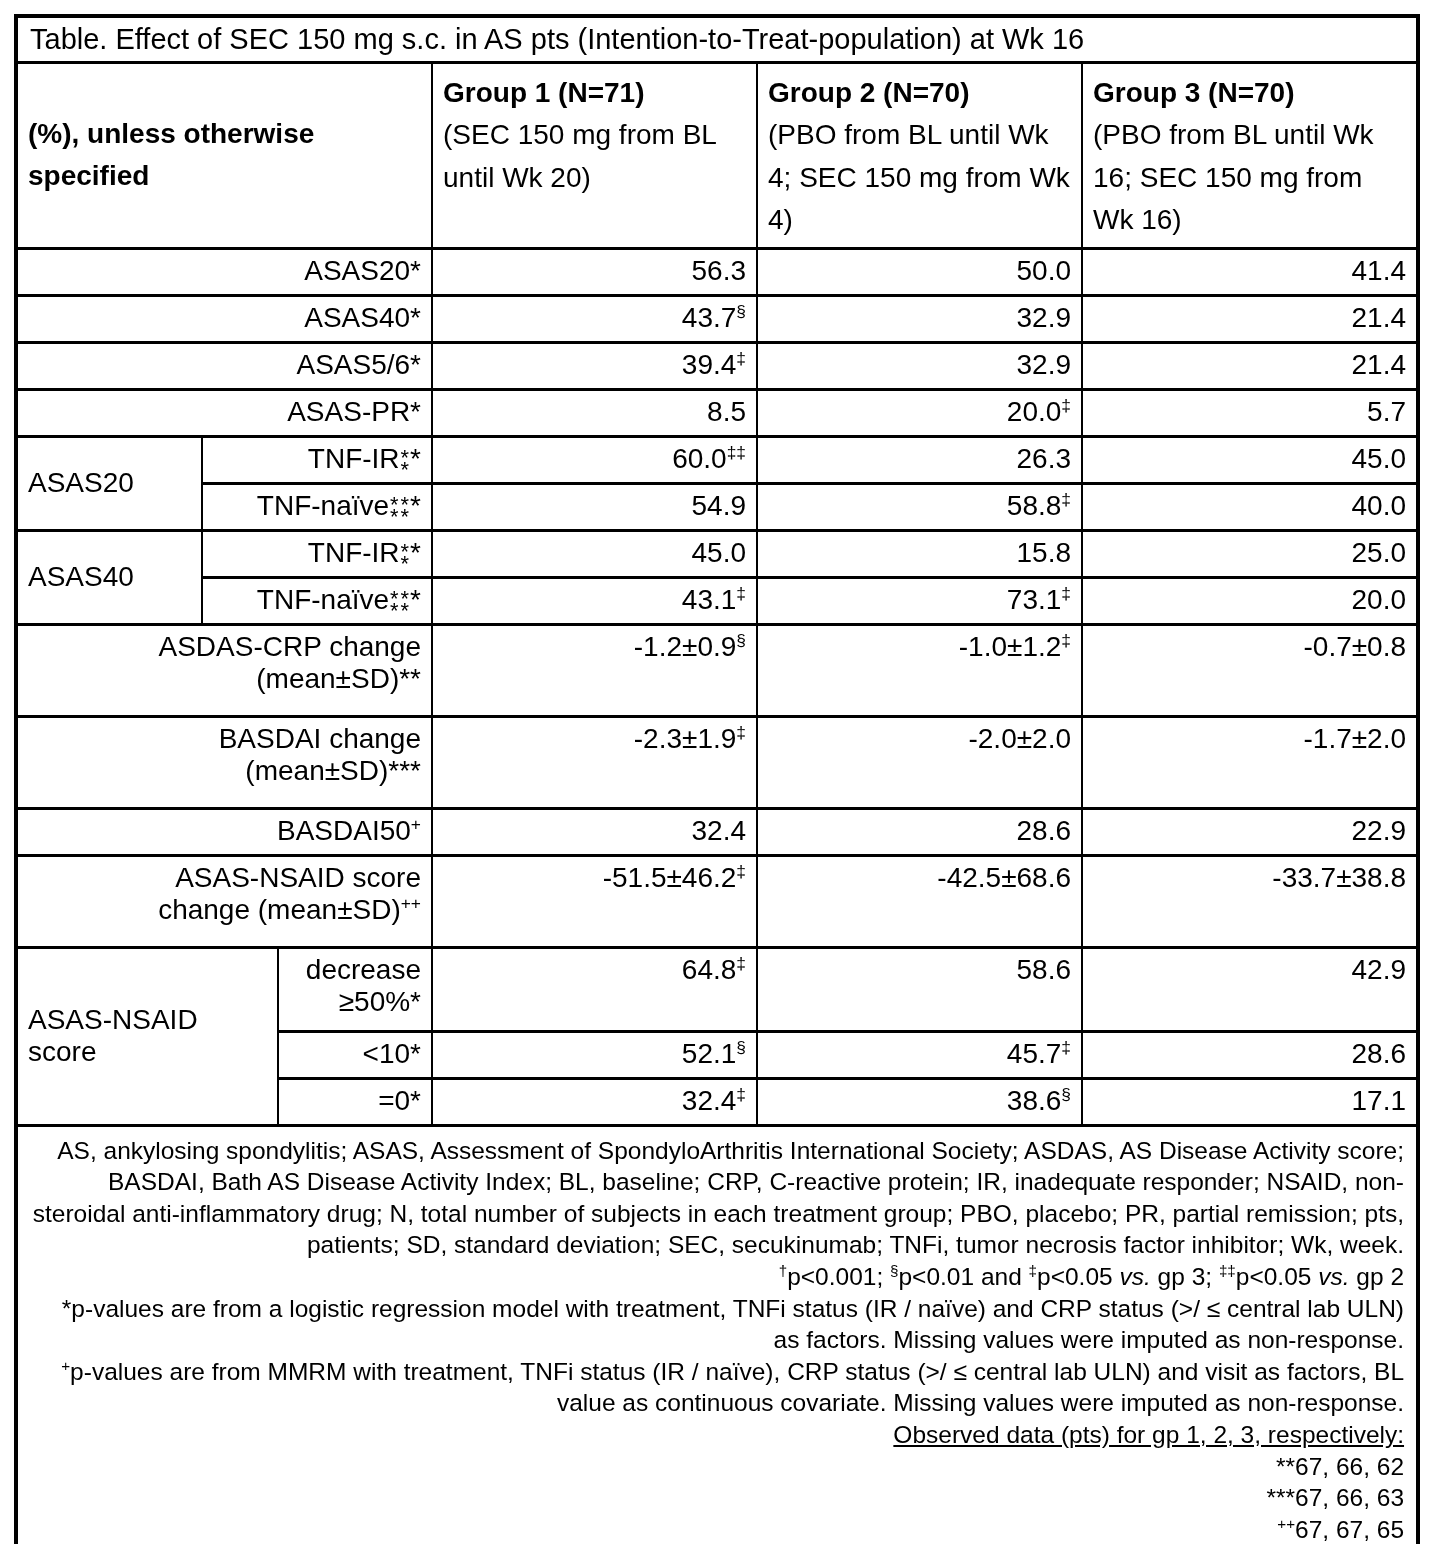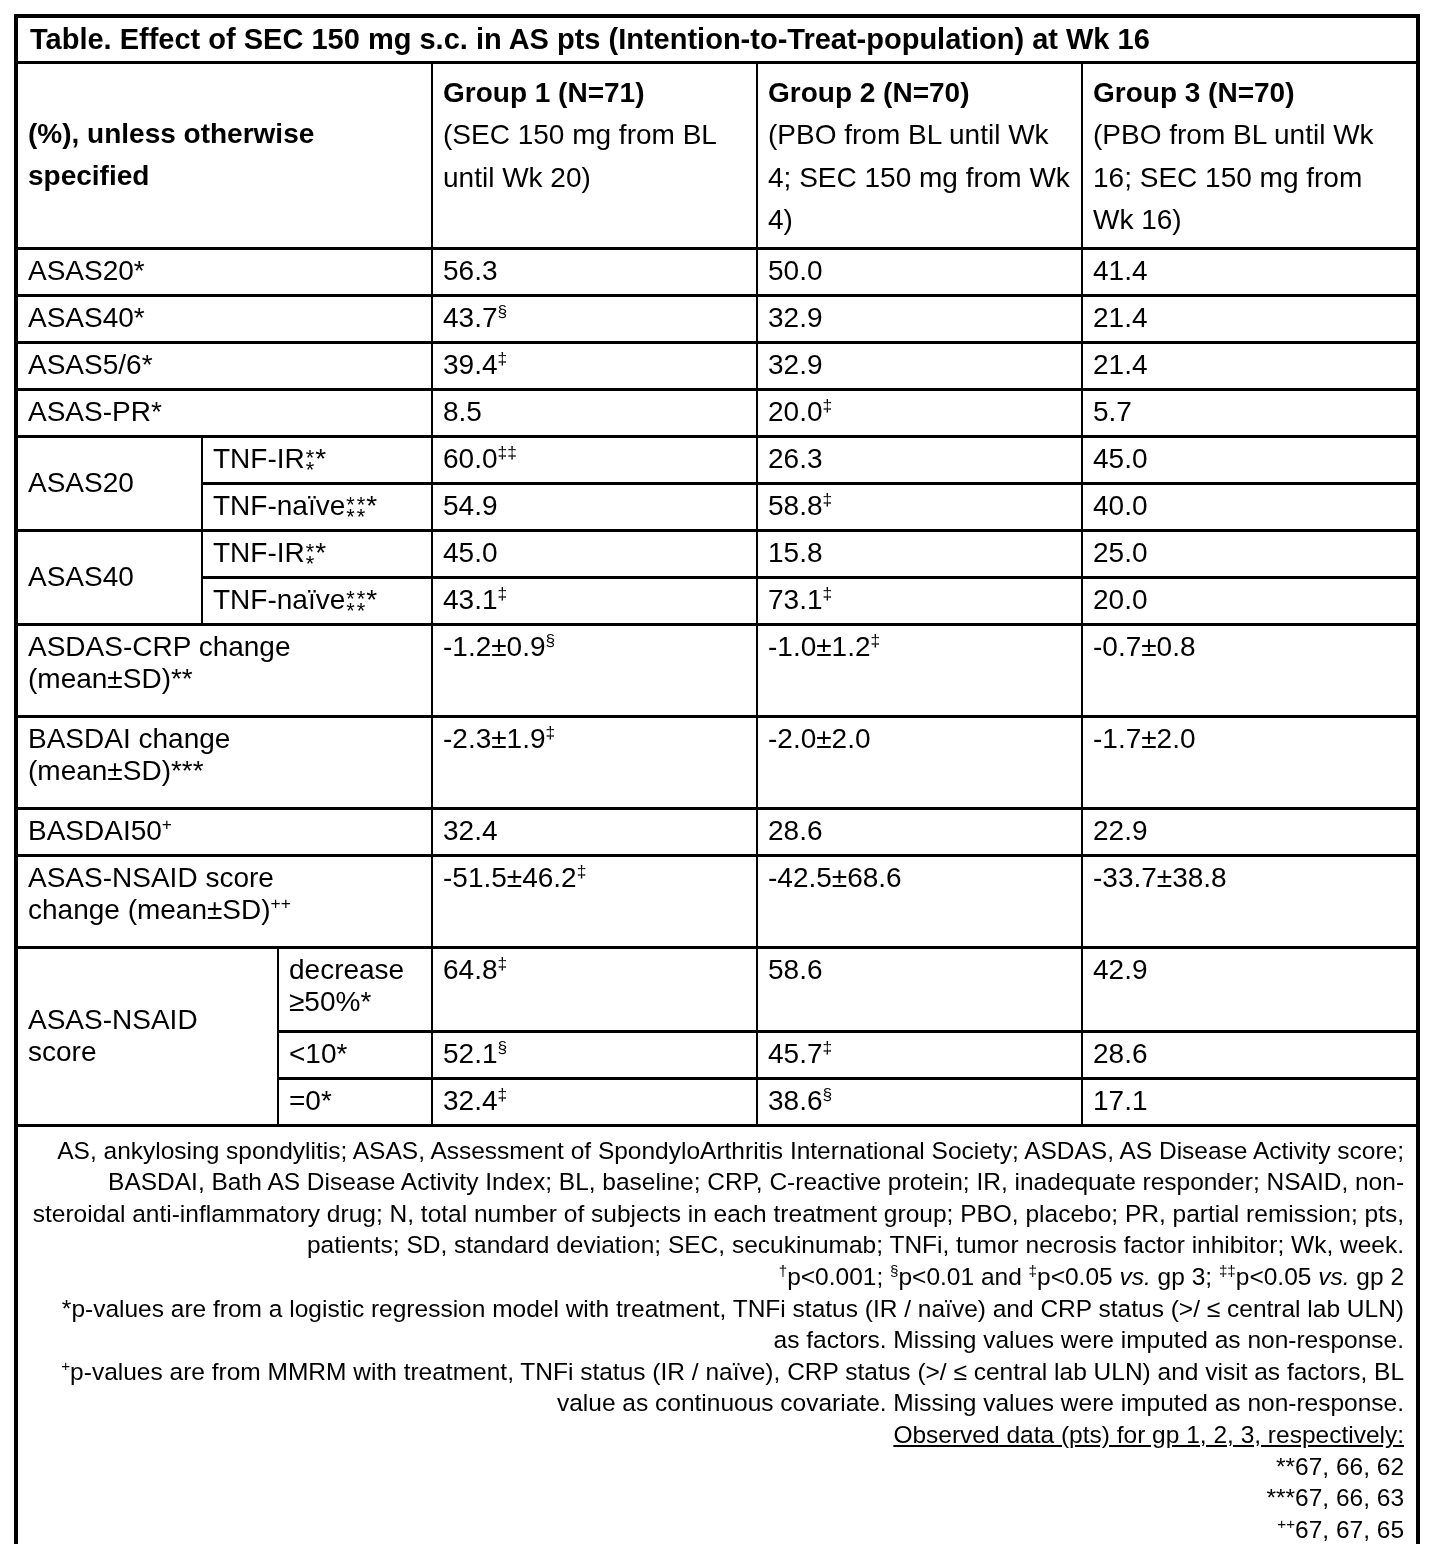--- a/index.html
+++ b/index.html
@@ -9,27 +9,27 @@
   table.tbl{border-collapse:collapse;table-layout:fixed;width:1402px;
             border:4px solid #000;}
   td{border-left:2px solid #000;border-right:2px solid #000;
      border-top:3px solid #000;border-bottom:3px solid #000;
      font-size:28px;vertical-align:top;padding:5px 10px;overflow:hidden;}
   tr.h-title{height:46px;}
   tr.h-head{height:164px;}
   tr.h-1{height:47px;}
   tr.h-2{height:92px;}
   tr.h-dec{height:84px;}
-  td.title{font-weight:bold;font-size:29px;vertical-align:middle;padding:4px 12px;}
+  td.title{font-weight:normal;font-size:29px;vertical-align:middle;padding:4px 12px;}
   td.rowhead{font-weight:bold;text-align:left;vertical-align:middle;line-height:1.5;}
   td.ghead{text-align:left;vertical-align:top;line-height:1.52;padding-top:8px;}
   .gname{font-weight:bold;}
-  td.lab{text-align:left;}
+  td.lab{text-align:right;}
   td.glab{vertical-align:middle;text-align:left;}
-  td.val{text-align:left;}
+  td.val{text-align:right;}
   sup{font-size:0.62em;line-height:0;}
   i{font-style:italic;}
   .u{text-decoration:underline;margin-top:36px;}
   .stk{display:inline-flex;flex-direction:column;vertical-align:0.08em;margin:0 1px;}
   .stk span{display:block;font-size:0.78em;line-height:0.5em;height:0.52em;}
   td.foot{font-size:24.5px;line-height:1.29;padding:8px 12px 10px 12px;}
   .fline{margin:0;text-align:right;}
 </style>
 </head>
 <body>

